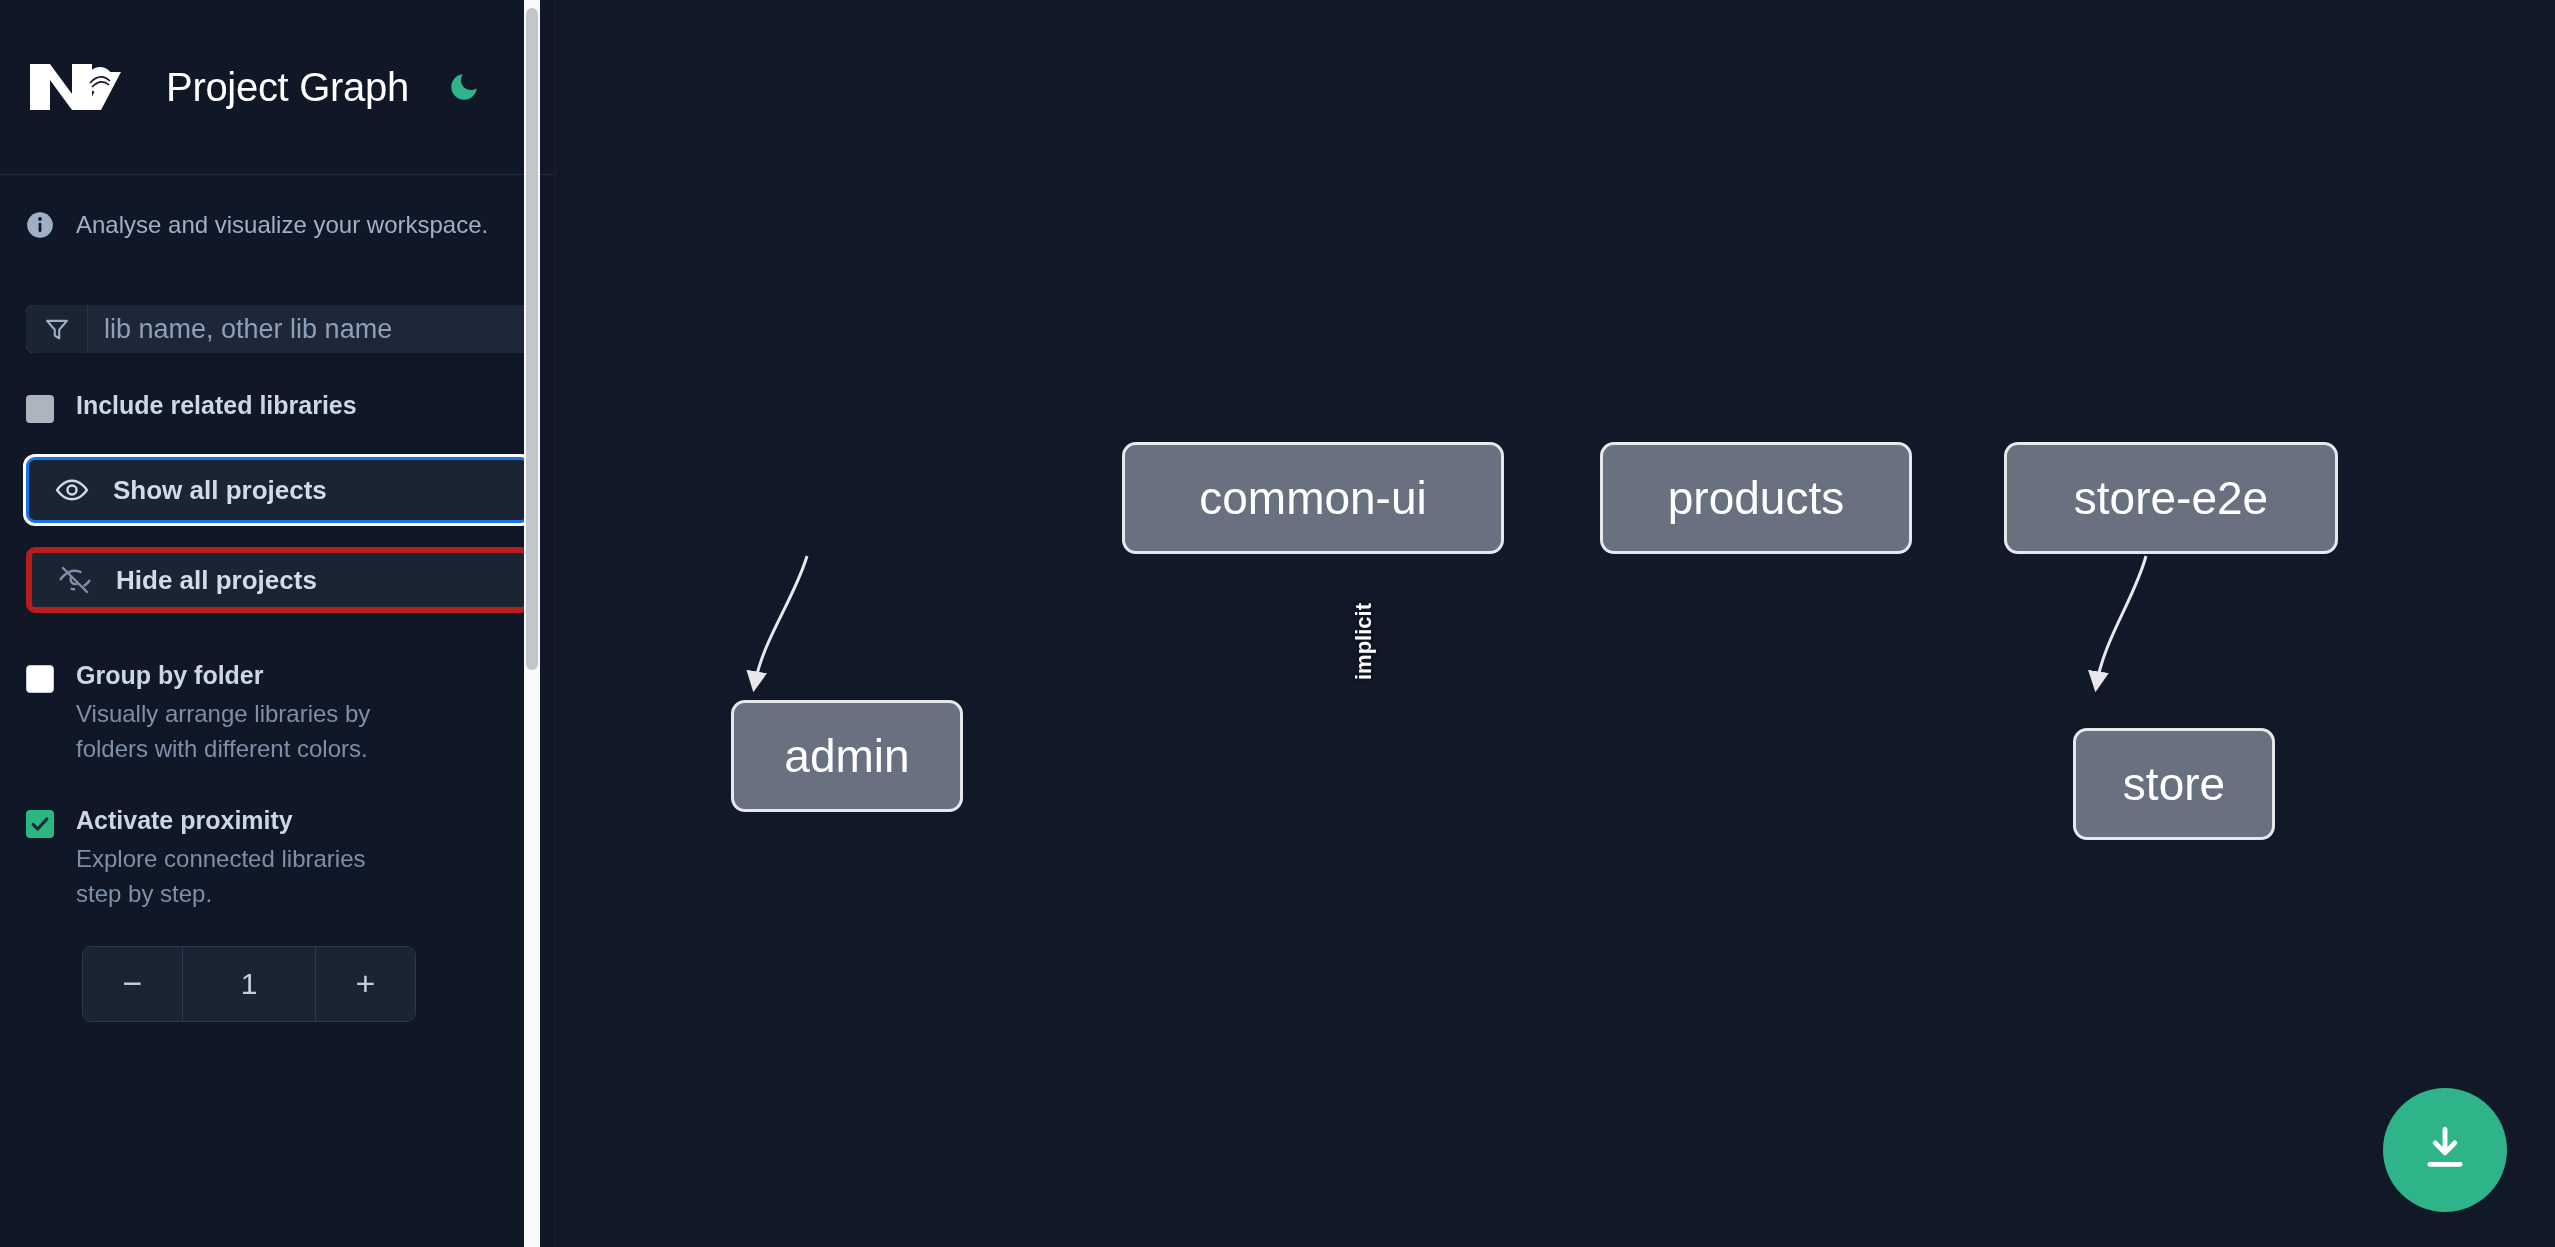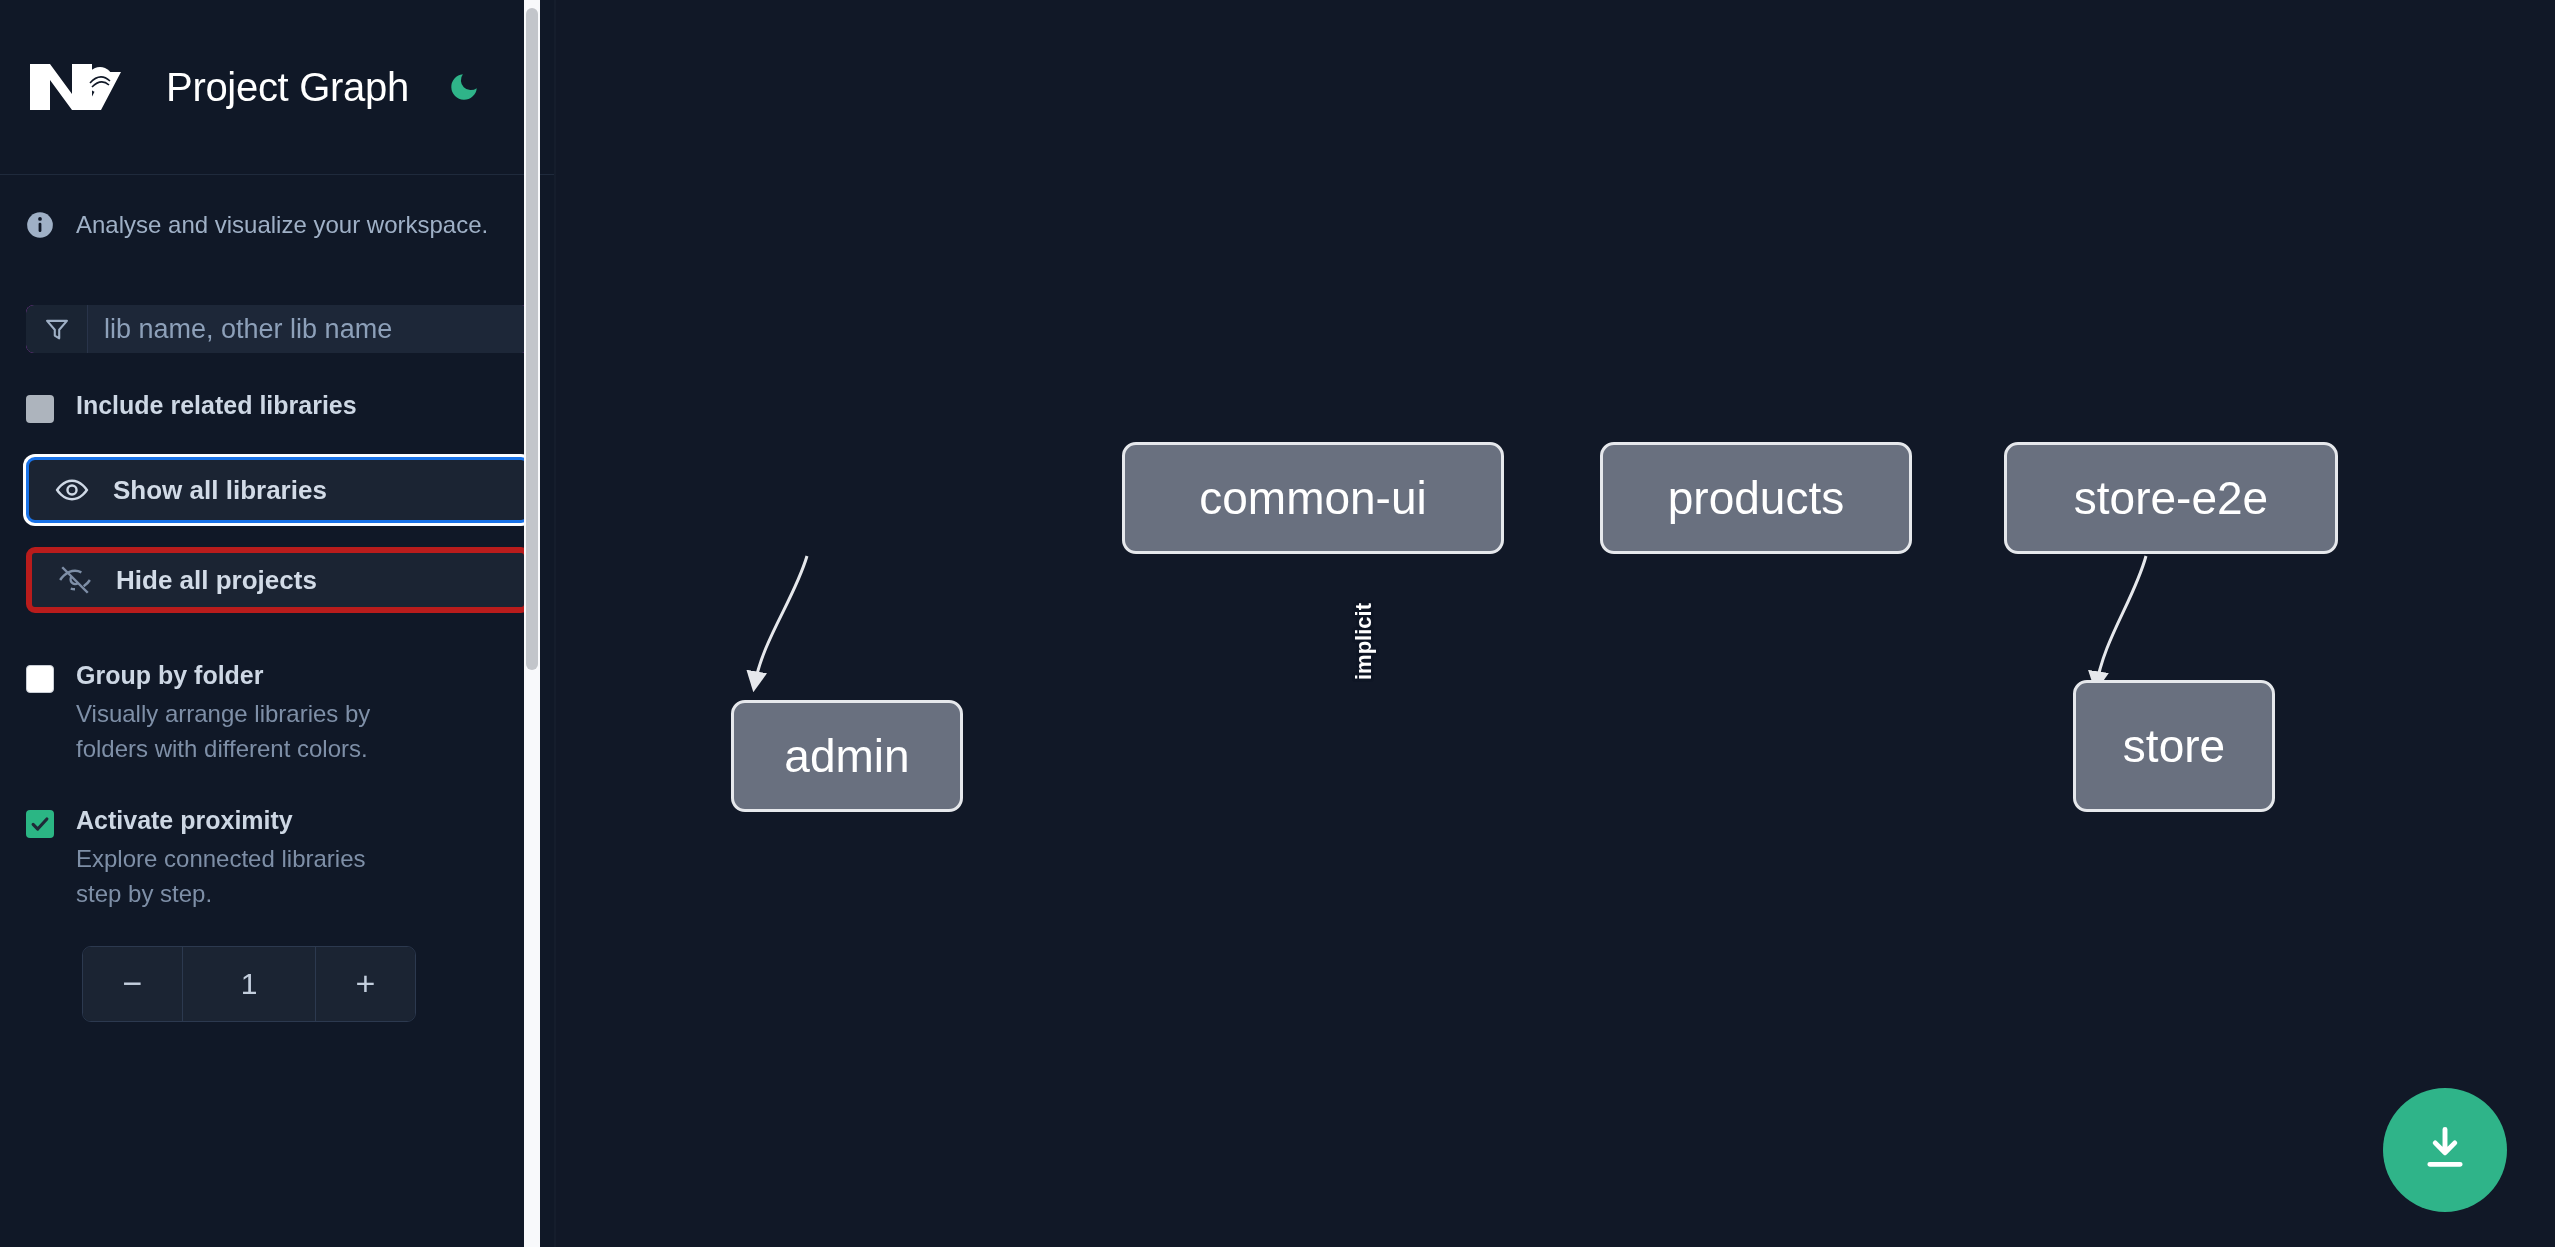--- a/index.html
+++ b/index.html
@@ -231,21 +231,21 @@
 
     <div style="height:34px"></div>
 
     <div class="btn focused">
       <span class="btn-icon">
         <svg viewBox="0 0 24 24" width="34" height="34">
           <path fill="none" stroke="#cfd9e6" stroke-width="1.7" d="M1.5 12S5.5 5.5 12 5.5 22.5 12 22.5 12 18.5 18.5 12 18.5 1.5 12 1.5 12z"></path>
           <circle cx="12" cy="12" r="3.2" fill="none" stroke="#cfd9e6" stroke-width="1.7"></circle>
         </svg>
       </span>
-      <span class="btn-label">Show all libraries</span>
+      <span class="btn-label">Show all projects</span>
     </div>
 
     <div style="height:24px"></div>
 
     <div class="btn">
       <span class="btn-icon">
         <svg viewBox="0 0 24 24" width="34" height="34">
           <path fill="none" stroke="#7e8fa7" stroke-width="1.7" d="M1.5 12S5.5 5.5 12 5.5c1.7 0 3.2.45 4.5 1.1M22.5 12s-1.6 2.6-4.4 4.4M9 18.1c.95.26 1.95.4 3 .4"></path>
           <path fill="none" stroke="#7e8fa7" stroke-width="1.7" d="M9.6 9.6a3.2 3.2 0 0 0 4.5 4.5"></path>
           <line x1="3" y1="3" x2="21" y2="21" stroke="#7e8fa7" stroke-width="1.7"></line>
@@ -297,21 +297,21 @@
       <path d="M251 556 C 238 600, 206 640, 198 688" fill="none" stroke="#e6e8ec" stroke-width="3" marker-end="url(#arrow)"></path>
       <path d="M1590 556 C 1578 600, 1547 640, 1540 688" fill="none" stroke="#e6e8ec" stroke-width="3" marker-end="url(#arrow)"></path>
     </svg>
 
     <div class="edge-label" style="left:795px; top:680px;">implicit</div>
 
     <div class="node" style="left:566px;  top:442px; width:382px; height:112px;">common-ui</div>
     <div class="node" style="left:1044px; top:442px; width:312px; height:112px;">products</div>
     <div class="node" style="left:1448px; top:442px; width:334px; height:112px;">store-e2e</div>
     <div class="node" style="left:175px;  top:700px; width:232px; height:112px;">admin</div>
-    <div class="node" style="left:1517px; top:680px; width:202px; height:132px;">store</div>
+    <div class="node" style="left:1517px; top:728px; width:202px; height:112px;">store</div>
 
     <div class="fab">
       <span>
         <svg viewBox="0 0 24 24" width="56" height="56">
           <path fill="none" stroke="#ffffff" stroke-width="2.1" stroke-linecap="round" stroke-linejoin="round" d="M12 4v10m0 0l-4.2-4.2M12 14l4.2-4.2M5.5 19h13"></path>
         </svg>
       </span>
     </div>
   </main>
 </div>

